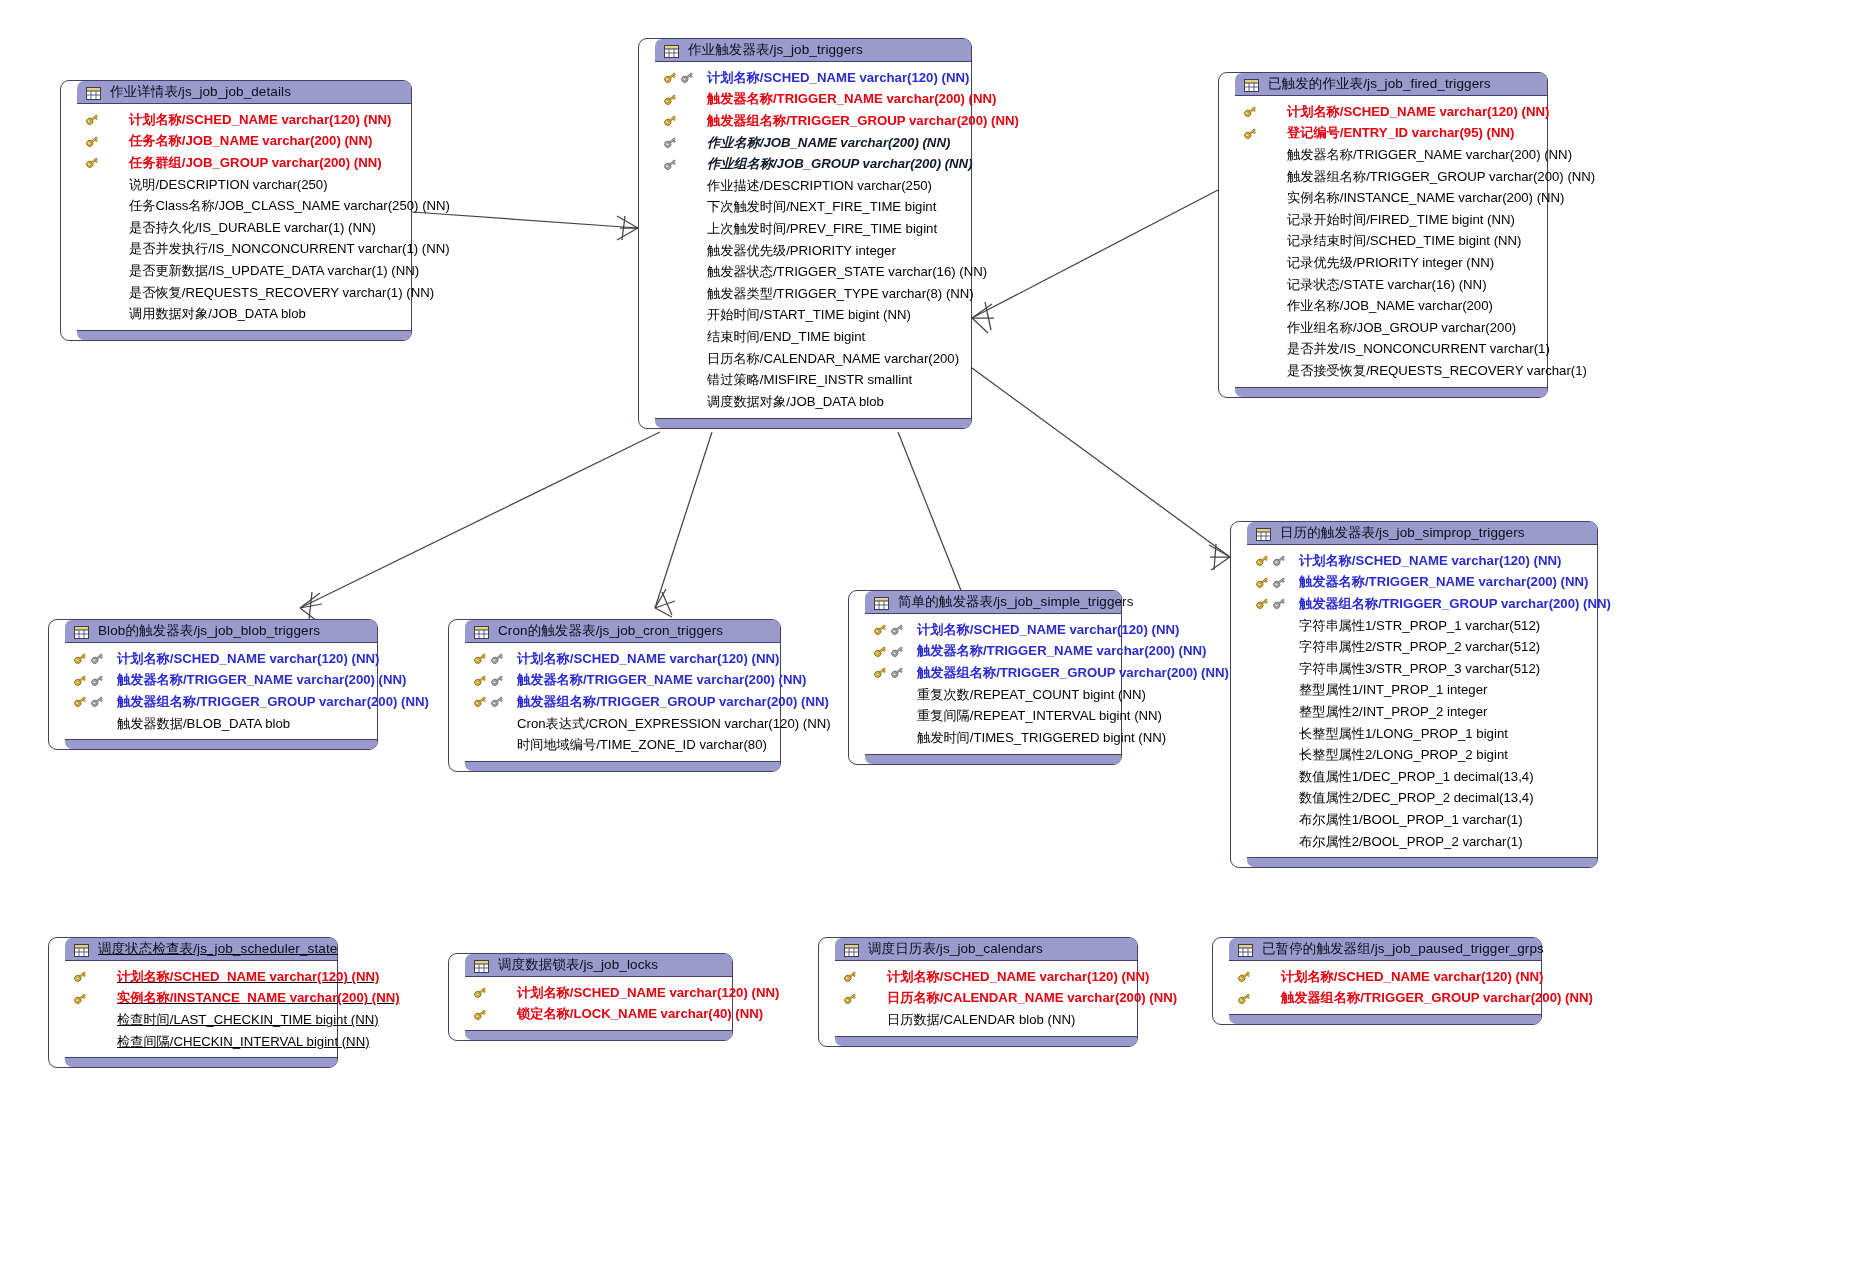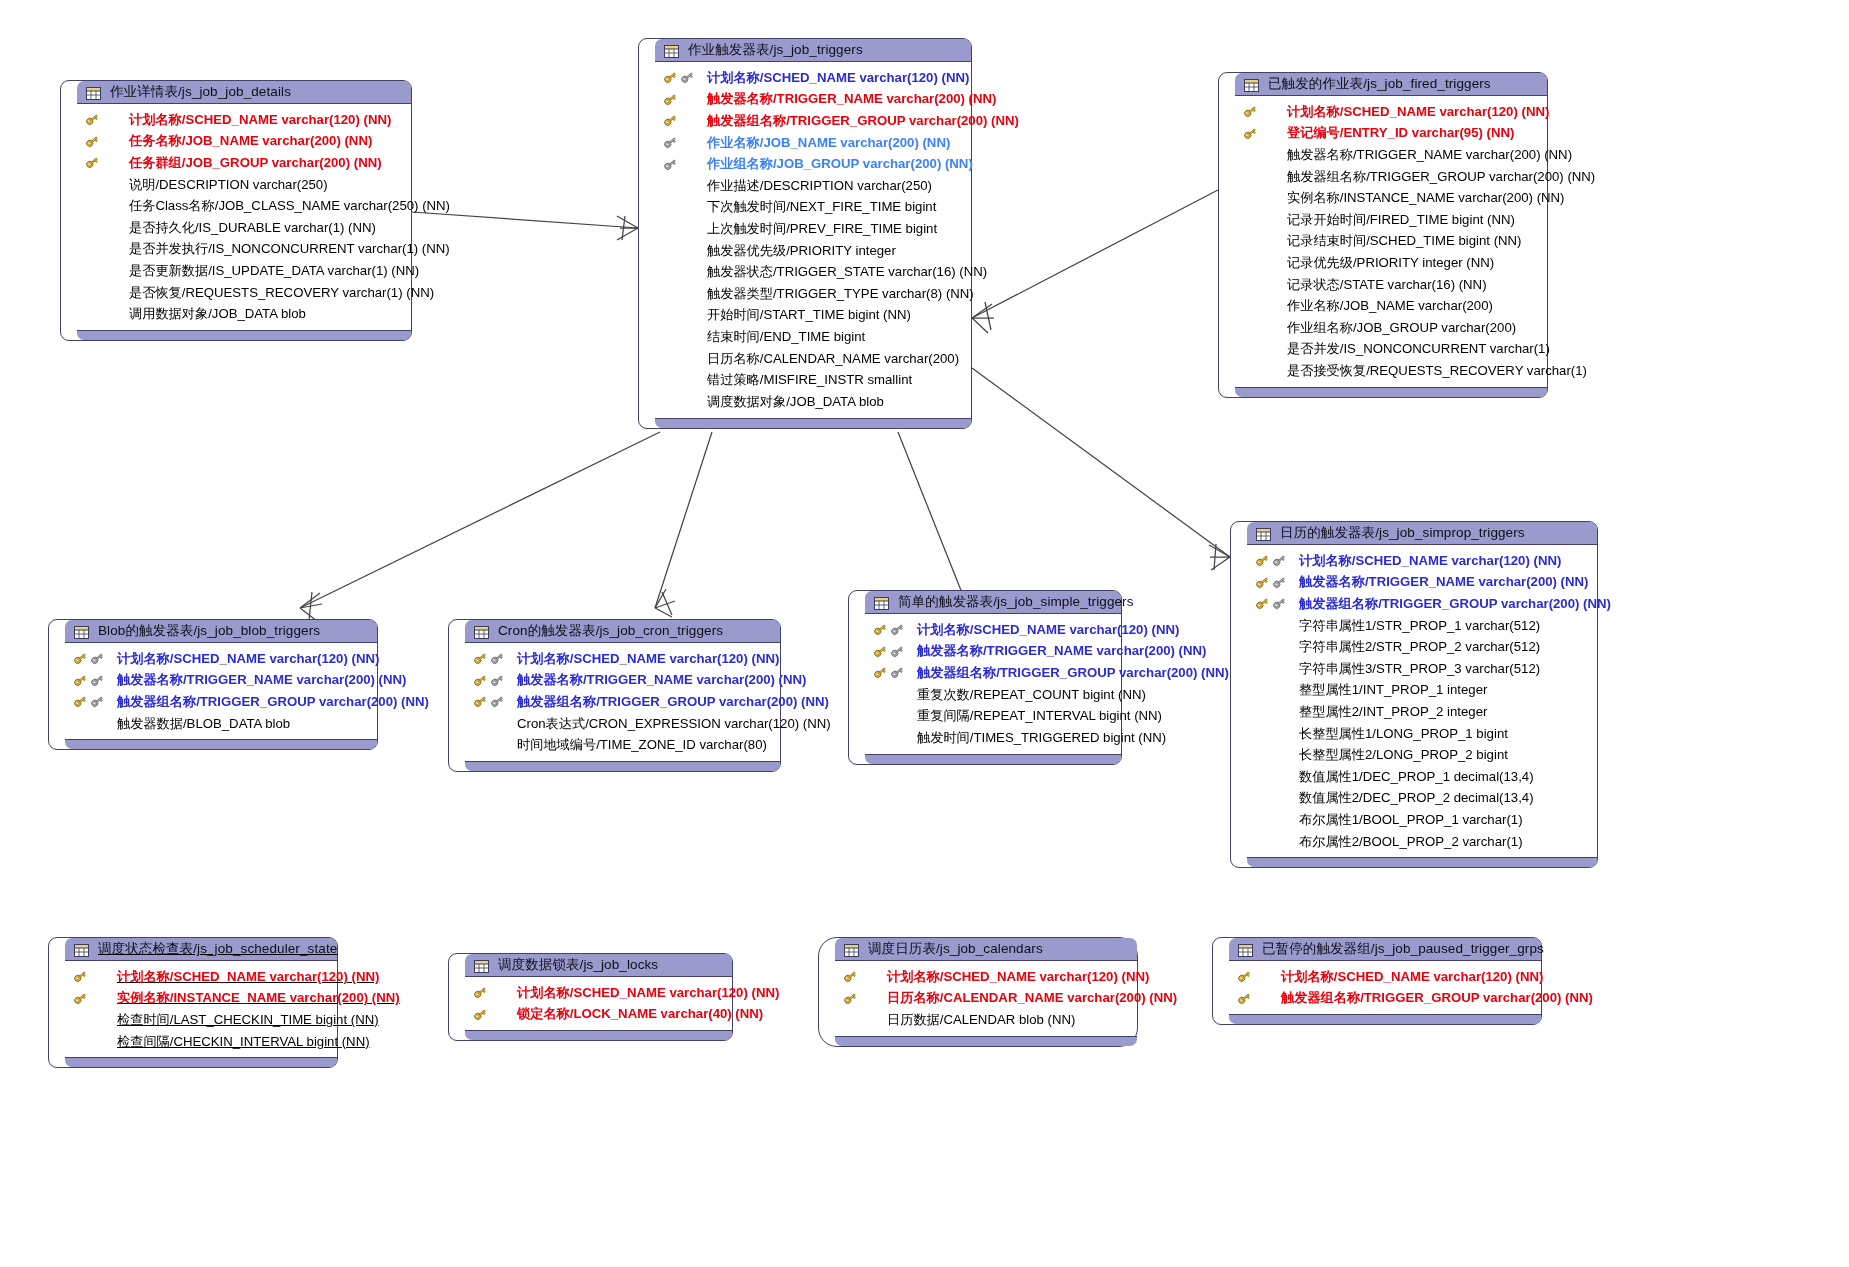--- a/index.html
+++ b/index.html
@@ -19,21 +19,21 @@
   .tbl-ft{height:9px;background:#9a9acd;border-top:1px solid #41416e;
           border-radius:0 0 7px 7px;}
 
   .row{display:flex;align-items:center;height:21.6px;padding:0 10px 0 8px;
        white-space:nowrap;font-size:13.2px;}
   .keys{width:44px;min-width:44px;display:flex;align-items:center;gap:3px;}
   .keys.none{width:44px;}
   .fld{white-space:nowrap;}
   .fld.pk{color:#e8000d;font-weight:bold;}
   .fld.pkfk{color:#2b2bd4;font-weight:bold;}
-  .fld.fk{color:#3b82f6;font-weight:bold;}
+  .fld.fk{color:#0f172a;font-weight:bold;font-style:italic;}
   .fld.plain{color:#000000;font-weight:normal;}
 
   .kicon{width:14px;height:13px;display:inline-block;flex:0 0 auto;}
   .tico{width:15px;height:13px;display:inline-block;flex:0 0 auto;}
 </style>
 </head>
 <body>
 
 <div id="canvas">
 
@@ -853,21 +853,21 @@
                     <rect x="10.1" y="7.3" width="1.5" height="2.1" fill="#e0b43a" stroke="#8a6c14" stroke-width="0.6"></rect>
                     <circle cx="3.4" cy="5.4" r="0.8" fill="#f6e39a"></circle>
                   </g>
                 </svg></span>
             </span>
             <span class="fld pk">锁定名称/LOCK_NAME varchar(40) (NN)</span>
           </div>
         </div>
         <div class="tbl-ft"></div>
       </div>
-      <div class="tbl" style="left: 818px; top: 937px; width: 320px; border-radius: 19px;">
+      <div class="tbl" style="left: 818px; top: 937px; width: 320px;">
         <div class="tbl-hd">
           <span class="tico"><svg viewBox="0 0 15 13" width="15" height="13">
               <rect x="0.5" y="0.5" width="14" height="12" fill="#ffffff" stroke="#3b3b5c"></rect>
               <rect x="0.5" y="0.5" width="14" height="3.5" fill="#e8d57a" stroke="#3b3b5c"></rect>
               <path d="M5 4.2 V12.5 M10 4.2 V12.5 M0.5 8 H14.5" stroke="#3b3b5c" stroke-width="0.8"></path>
             </svg></span>
           <span class="tbl-title">调度日历表/js_job_calendars</span>
         </div>
         <div class="tbl-body">
           <div class="row">

